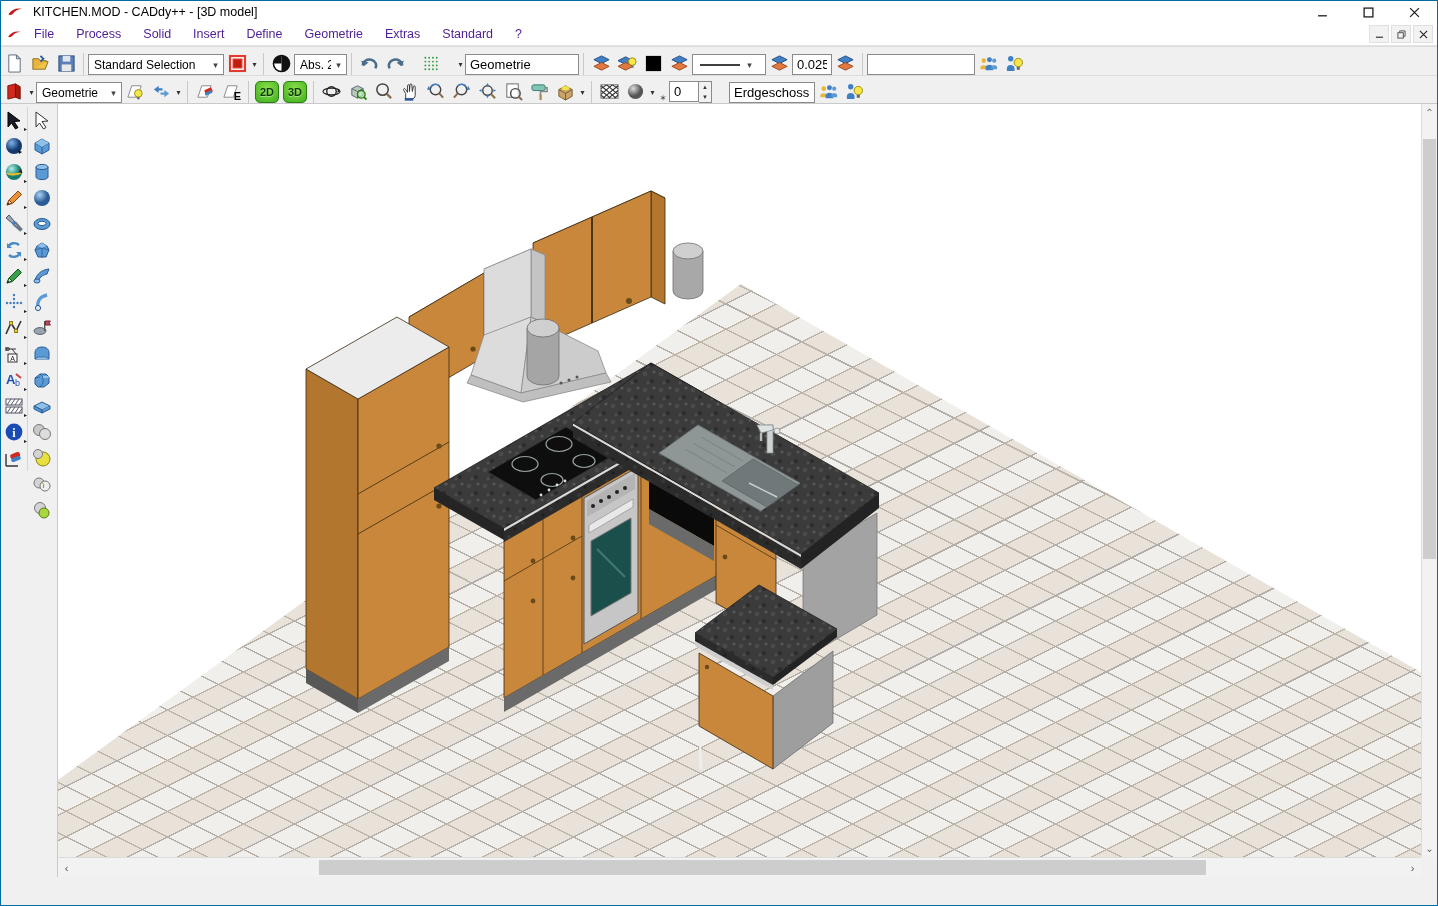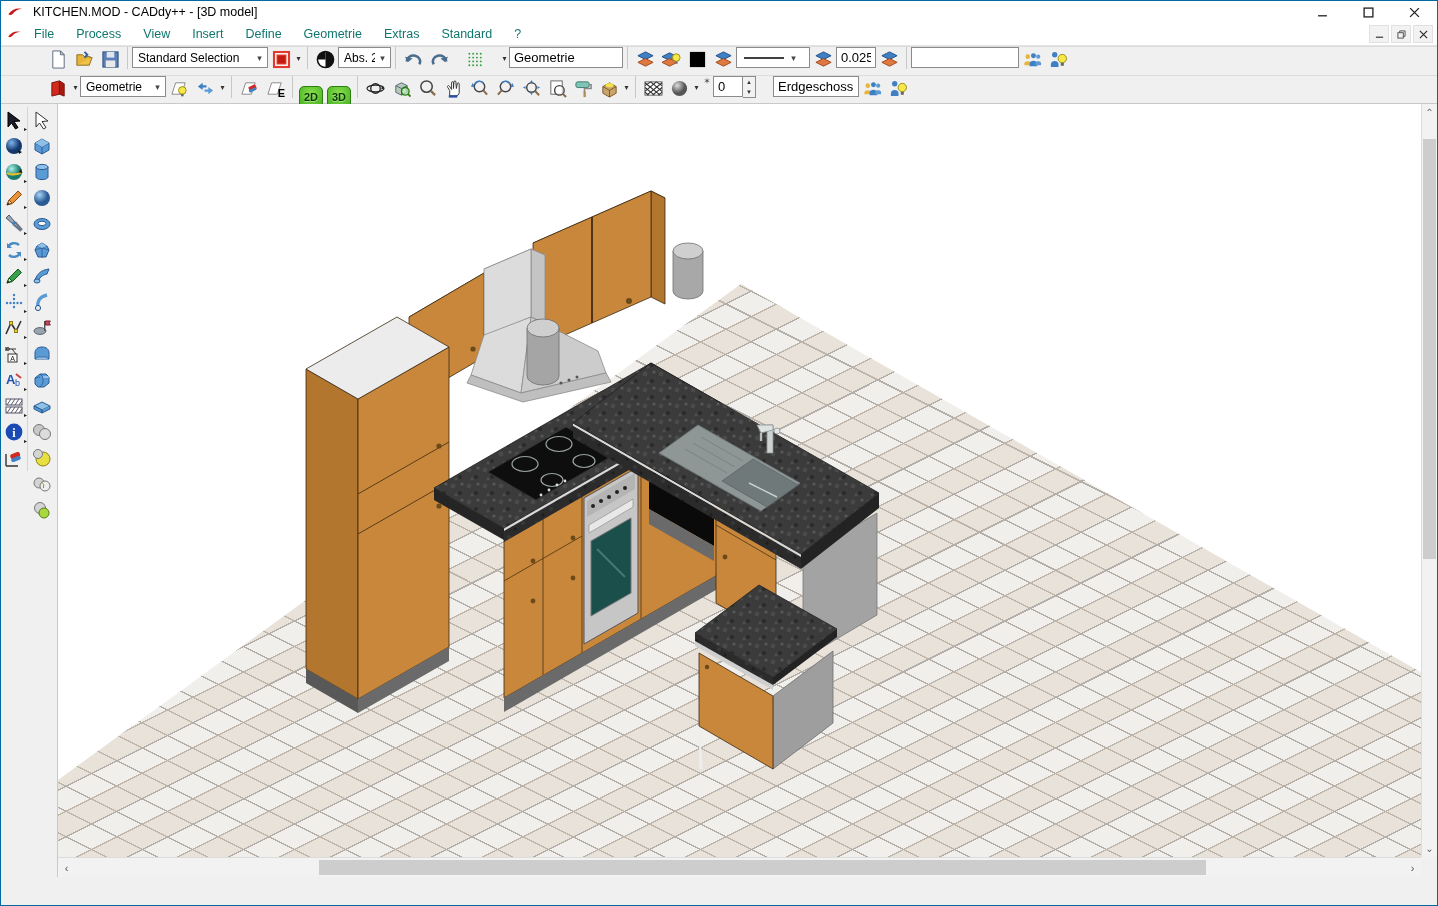--- a/index.html
+++ b/index.html
@@ -14,44 +14,44 @@
   .title-text { margin-left:8px; font-size:12.5px; color:#000; }
   .wincontrols { position:absolute; right:0; top:0; height:22px; display:flex; }
   .wcbtn { width:46px; height:22px; display:flex; align-items:center; justify-content:center;
     font-size:12px; color:#222; }
   .wcbtn svg { width:11px; height:11px; }
 
   
   .menubar { position:absolute; left:0; top:22px; right:0; height:23px; background:#fff;
     display:flex; align-items:center; border-bottom:1px solid #e4e4e4;}
   .menubar .logo { margin-left:6px; width:16px; height:11px; }
-  .menu-item { padding:3px 11px; font-size:12.5px; color:#0f766e; }
+  .menu-item { padding:3px 11px; font-size:12.5px; color:#4c1d95; }
   .mdicontrols { position:absolute; right:4px; top:2px; display:flex; gap:2px;}
   .mdibtn { width:20px; height:18px; display:flex; align-items:center; justify-content:center;
     background:#f2f2f2; border:1px solid #e0e0e0; color:#555; font-size:10px;}
   .mdibtn svg{ width:9px; height:9px;}
 
   
   .toolbar { position:absolute; left:0; right:0; background:#f0f0f0; display:flex;
-    align-items:flex-start; border-top:1px solid #dcdcdc;padding-left:44px; }
+    align-items:flex-end; border-top:1px solid #dcdcdc; }
   .tb1 { top:45px; height:29px; }
   .tb2 { top:74px; height:29px; border-bottom:1px solid #c9c9c9;}
   .tbtn { width:24px; height:24px; margin:0 1px; display:flex; align-items:center;
     justify-content:center; border:1px solid transparent; }
   .tbtn svg { width:19px; height:19px; }
   .tsep { width:1px; height:22px; background:#c8c8c8; margin:0 4px; }
   .caret { width:9px; height:22px; display:flex; align-items:center; justify-content:center;
     font-size:8px; color:#333; }
   .combo { height:21px; background:#fff; border:1px solid #8b8b8b; display:flex;
     align-items:center; font-size:12px; padding-left:5px; position:relative; color:#000;}
   .combo .cv { flex:1; white-space:nowrap; overflow:hidden;}
   .combo .arr { width:15px; text-align:center; font-size:9px; color:#444; }
   .tfield { height:21px; background:#fff; border:1px solid #8b8b8b; font-size:13px;
     padding:0 4px; font-family:"Liberation Sans",sans-serif; color:#000;}
-  .greenbtn { width:24px; height:22px; border-radius:5px; margin:10px 2px;
+  .greenbtn { width:24px; height:22px; border-radius:5px; margin:0 2px;
     background:radial-gradient(circle at 50% 35%, #8ce04a, #3fae1f);
     border:1px solid #2c7d12; color:#0a3a00; font-weight:bold; font-size:11px;
     display:flex; align-items:center; justify-content:center;
     text-shadow:0 1px 0 rgba(255,255,255,.4);}
   .spin { display:flex; align-items:stretch; height:22px;}
   .spin .sfield { width:30px; }
   .spinbtns { width:13px; border:1px solid #8b8b8b; border-left:none; background:#f2f2f2;
     display:flex; flex-direction:column; }
   .spinbtns div { flex:1; font-size:6px; line-height:10px; text-align:center; color:#333;}
   .star { font-size:9px; color:#556; width:12px; text-align:center;}
@@ -480,21 +480,21 @@
         </div>
     </div>
   </div>
 
   <div class="menubar">
     <svg class="logo" viewBox="0 0 20 12">
         <path d="M1.5 8.5 Q7 .5 17 2.5 Q10 3 6.5 8 Q4 10.5 1.5 8.5 Z" fill="#cc1619"></path>
       </svg>
     <span class="menu-item">File</span>
     <span class="menu-item">Process</span>
-    <span class="menu-item">View</span>
+    <span class="menu-item">Solid</span>
     <span class="menu-item">Insert</span>
     <span class="menu-item">Define</span>
     <span class="menu-item">Geometrie</span>
     <span class="menu-item">Extras</span>
     <span class="menu-item">Standard</span>
     <span class="menu-item">?</span>
     <div class="mdicontrols">
       <div class="mdibtn">
           <svg>
             <use href="#s-min"></use>

